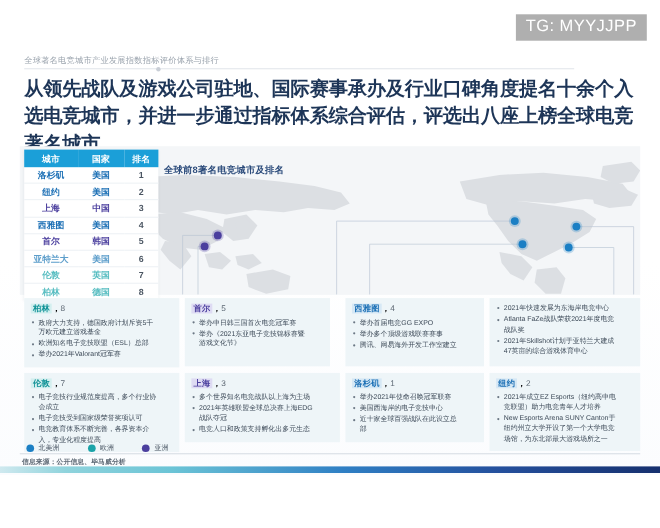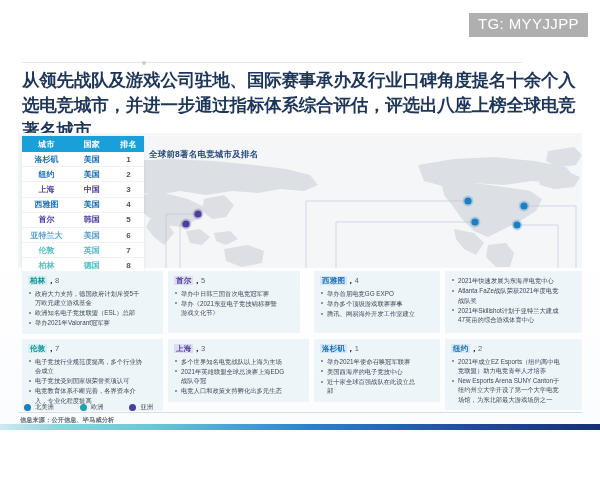--- a/index.html
+++ b/index.html
@@ -128,20 +128,21 @@
   #accent{
     position:absolute;left:0;top:424px;width:600px;height:6px;
     background:linear-gradient(90deg,#cfe9ef 0%,#8fd3dc 10%,#6bc4d6 26%,#2f7fc4 52%,#244f9c 76%,#16306e 100%);
   }
 </style>
 </head>
 <body>
 
 <div id="slide">
 
+  <div class="kicker">全球著名电竞城市产业发展指数指标评价体系与排行</div>
   <div class="rule"></div>
   <div class="headline">从领先战队及游戏公司驻地、国际赛事承办及行业口碑角度提名十余个入选电竞城市，并进一步通过指标体系综合评估，评选出八座上榜全球电竞著名城市</div>
 
   <div id="mappanel">
     <svg id="mapsvg" width="564" height="135" viewBox="0 0 564 135">
       <rect x="0" y="0" width="564" height="135" fill="#f4f6f8"></rect>
       <g fill="#dcdfe3" stroke="none">
 
         <path d="M10 48 L28 43 L50 45 L62 40 L78 44 L92 41 L104 47 L98 56 L86 58 L74 55 L60 62 L44 60 L30 66 L18 62 L8 57 Z"></path>
         <path d="M34 68 L52 66 L70 70 L84 66 L96 72 L104 84 L98 98 L88 112 L76 124 L66 132 L56 124 L50 110 L44 94 L38 80 Z"></path>

